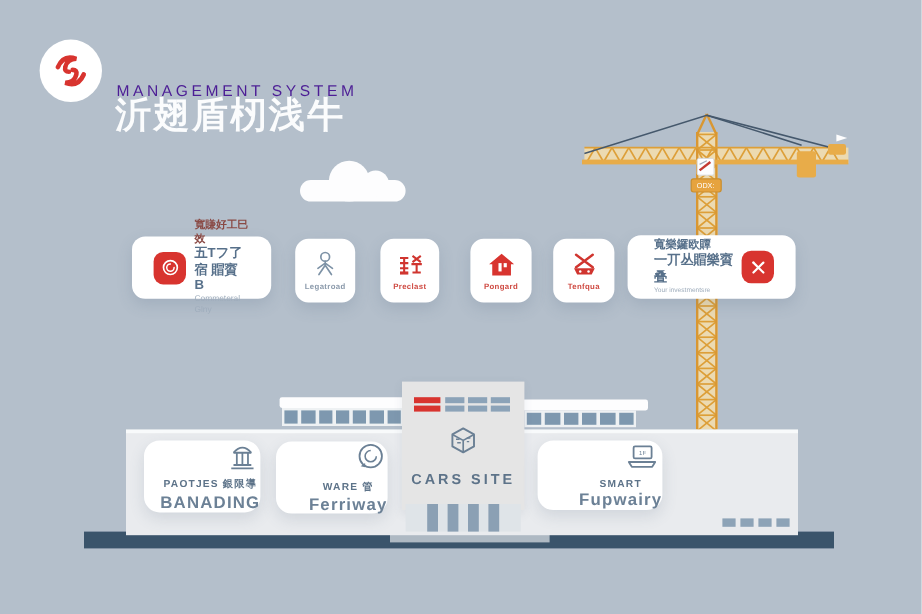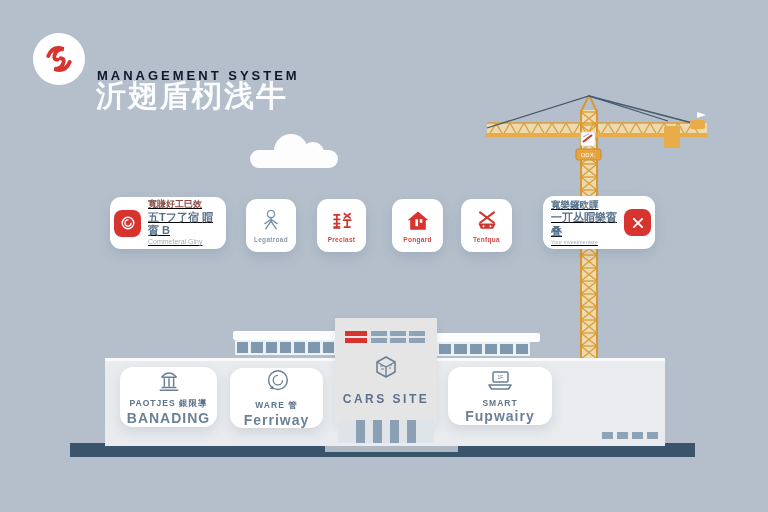--- a/index.html
+++ b/index.html
@@ -4,30 +4,30 @@
 <style>
   html,body{margin:0;padding:0;}
   body{font-family:"Liberation Sans","DejaVu Sans",sans-serif;}
   .stage{position:relative;width:768px;height:512px;background:#b4bfcb;overflow:hidden;}
   .abs{position:absolute;}
 
   
   .logo-circle{left:33px;top:33px;width:52px;height:52px;border-radius:50%;background:#fff;
     display:flex;align-items:center;justify-content:center;}
   .logo-title{left:96px;top:28px;font-size:30px;font-weight:800;color:#fbfcfd;letter-spacing:2px;margin-top:48px;}
-  .logo-sub{left:97px;top:68px;font-size:13px;font-weight:700;color:#0f172a;letter-spacing:3px;}
+  .logo-sub{left:97px;top:68px;font-size:13px;font-weight:400;color:#4c1d95;letter-spacing:3px;}
 
   
   .cloud{left:250px;top:150px;width:88px;height:18px;background:#fdfdfe;border-radius:10px;}
   .cloud:before{content:"";position:absolute;left:24px;top:-16px;width:34px;height:34px;border-radius:50%;background:#fdfdfe;}
   .cloud:after{content:"";position:absolute;left:52px;top:-8px;width:22px;height:22px;border-radius:50%;background:#fdfdfe;}
 
   
   .card{background:#fff;border-radius:11px;box-shadow:0 5px 12px rgba(80,100,125,.18);}
-  .wide-card{display:flex;align-items:center;padding:0 4px;box-sizing:border-box;text-decoration:underline;}
+  .wide-card{display:flex;align-items:center;padding:0 18px;box-sizing:border-box;}
   .badge{width:27px;height:27px;border-radius:8px;background:#d8342f;display:flex;align-items:center;justify-content:center;flex:0 0 auto;}
   .wc-text{margin-left:7px;line-height:1.25;}
   .wc-l1{font-size:9px;font-weight:700;color:#8a4a45;}
   .wc-l2{font-size:11px;font-weight:700;color:#57708a;}
   .wc-l3{font-size:7px;color:#9fadbc;}
   .sq-card{display:flex;flex-direction:column;align-items:center;justify-content:center;gap:2px;}
   .sq-label{font-size:6.5px;font-weight:700;letter-spacing:.3px;}
   .lab-gray{color:#8b9aab;} .lab-red{color:#cf4a42;}
 
   
@@ -44,21 +44,21 @@
   .blue-grid{display:flex;gap:3px;}
   .blue-col{display:flex;flex-direction:column;gap:2px;}
   .blue-cell{width:16px;height:5px;background:#8ca3b8;}
   .entrance{left:338px;top:420px;width:96px;height:23px;background:#dfe4e8;display:flex;justify-content:center;gap:8px;padding:0 6px;box-sizing:border-box;}
   .pillar{width:9px;height:100%;background:#8ba0b4;}
   .small-wins{left:602px;top:432px;display:flex;gap:4px;}
   .swin{width:11px;height:7px;background:#8da3b7;}
 
   
   .b-card{background:#fff;border-radius:13px;box-shadow:0 5px 12px rgba(80,100,125,.16);
-    display:flex;flex-direction:column;align-items:center;justify-content:center;gap:4px;}
+    display:flex;flex-direction:column;align-items:flex-end;justify-content:center;gap:4px;}
   .b-l1{font-size:8.5px;font-weight:700;color:#5d7389;letter-spacing:1px;text-align:center;}
   .b-l2{font-size:14px;font-weight:700;color:#6c8196;letter-spacing:1px;text-align:center;}
   .cars-title{font-size:12px;font-weight:700;color:#5d7389;letter-spacing:2.5px;}
   .tower-inner{position:absolute;left:0;top:34px;width:100%;display:flex;flex-direction:column;align-items:center;gap:8px;}
 </style>
 </head>
 <body>
 
 <div class="stage">
 
@@ -228,21 +228,21 @@
   <div class="abs card sq-card" style="left:461px;top:199px;width:51px;height:53px">
     <svg width="26" height="26" viewBox="0 0 30 30">
       <path d="M7 5 L23 17 M23 5 L7 17" stroke="#d0352f" stroke-width="2.4" stroke-linecap="round"></path>
       <path d="M5 18 h20 l-3 6 h-14 Z" fill="#d0352f"></path>
       <circle cx="11" cy="21" r="1.2" fill="#fff"></circle>
       <circle cx="19" cy="21" r="1.2" fill="#fff"></circle>
     </svg>
     <div class="sq-label lab-red">Tenfqua</div>
   </div>
 
-  <div class="abs card wide-card" style="left:543px;top:196px;width:112px;height:53px">
+  <div class="abs card wide-card" style="left:523px;top:196px;width:140px;height:53px">
     <div class="wc-text" style="margin-left:4px;flex:1">
       <div class="wc-l2" style="font-size:9.5px">寬樂鑼欧贉</div>
       <div class="wc-l2" style="font-size:11px">一丌丛賵樂賨叠</div>
       <div class="wc-l3" style="font-size:5.5px">Your investmentsre</div>
     </div>
     <div class="badge">
       <svg width="18" height="18" viewBox="0 0 26 26">
         <path d="M7 7 L19 19 M19 7 L7 19" stroke="#fff" stroke-width="2.6" stroke-linecap="round"></path>
         <circle cx="7" cy="7" r="1.4" fill="#fff"></circle>
       </svg>

